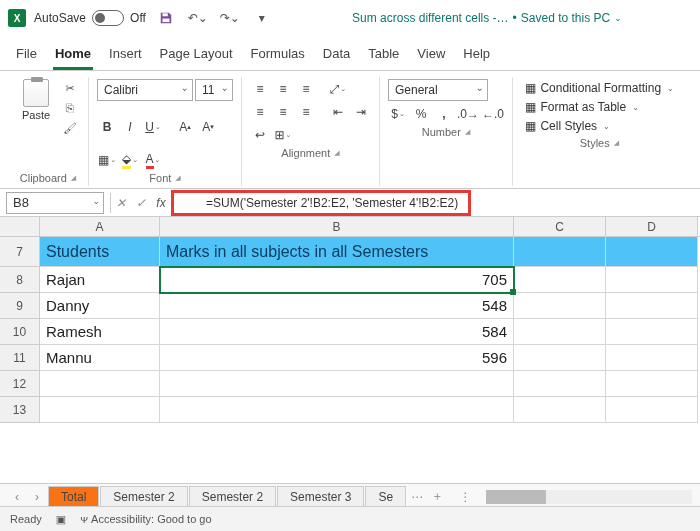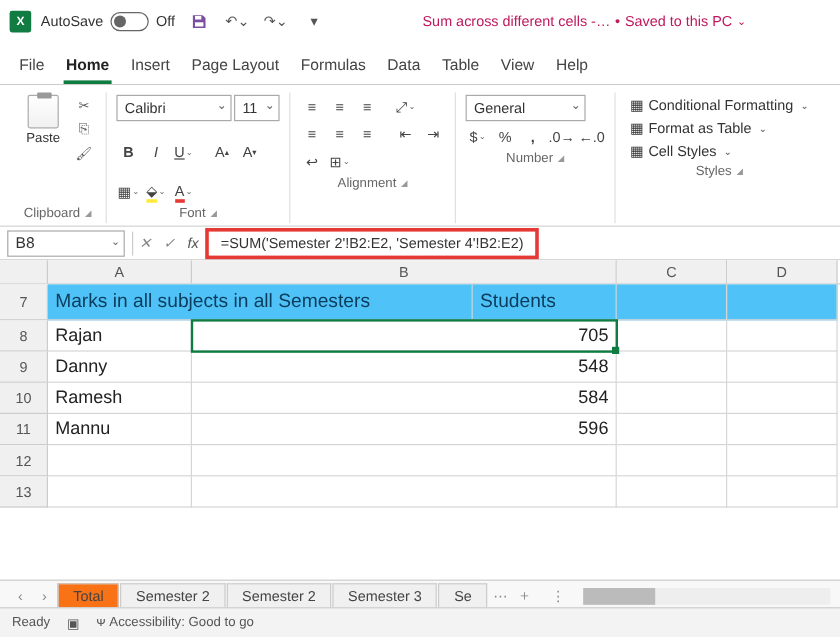--- a/index.html
+++ b/index.html
@@ -5,21 +5,21 @@
 * { box-sizing: border-box; margin: 0; padding: 0; font-family: "Segoe UI", sans-serif; }
 body { background: #fff; width: 700px; height: 531px; overflow: hidden; font-size: 12px; color: #333; }
 
 
 .titlebar { display: flex; align-items: center; height: 36px; padding: 0 8px; gap: 8px; background: #fff; }
 .app-icon { width: 18px; height: 18px; background: #107c41; border-radius: 2px; display: flex; align-items: center; justify-content: center; color: #fff; font-size: 10px; font-weight: bold; }
 .autosave { display: flex; align-items: center; gap: 6px; font-size: 12px; }
 .toggle { width: 32px; height: 16px; border: 1px solid #666; border-radius: 8px; position: relative; background: #fff; }
 .toggle::after { content: ""; width: 10px; height: 10px; background: #666; border-radius: 50%; position: absolute; top: 2px; left: 2px; }
 .qat-btn { width: 24px; height: 24px; display: flex; align-items: center; justify-content: center; color: #555; cursor: pointer; }
-.doc-title { flex: 1; text-align: center; font-size: 12px; color: #be185d; display: flex; align-items: center; justify-content: center; gap: 4px; }
+.doc-title { flex: 1; text-align: center; font-size: 12px; color: #0f766e; display: flex; align-items: center; justify-content: center; gap: 4px; }
 
 
 .tabs { display: flex; gap: 14px; padding: 6px 14px 0; border-bottom: 1px solid #ccc; background: #fff; }
 .tab { padding: 4px 2px 6px; font-size: 13px; color: #444; cursor: pointer; }
 .tab.active { font-weight: 600; border-bottom: 3px solid #107c41; color: #222; }
 
 
 .ribbon { display: flex; padding: 6px 8px 2px; background: #fff; border-bottom: 1px solid #ccc; }
 .group { border-right: 1px solid #e0e0e0; padding: 2px 8px; display: flex; flex-direction: column; }
 .group:last-child { border-right: none; }
@@ -38,21 +38,21 @@
 .rbtn { min-width: 20px; height: 20px; display: flex; align-items: center; justify-content: center; font-size: 12px; color: #444; cursor: pointer; position: relative; }
 .rbtn.dd::after { content: "⌄"; font-size: 7px; margin-left: 1px; color: #666; }
 .styles-item { display: flex; align-items: center; gap: 4px; font-size: 12px; color: #333; padding: 2px 4px; cursor: pointer; }
 .styles-item::after { content: "⌄"; font-size: 8px; color: #666; margin-left: 2px; }
 
 
 .fbar { display: flex; align-items: center; height: 28px; border-bottom: 1px solid #ccc; background: #fff; }
 .namebox { width: 98px; height: 22px; border: 1px solid #aaa; margin: 0 6px; display: flex; align-items: center; padding: 0 16px 0 6px; font-size: 13px; position: relative; background:#fff; }
 .namebox::after { content: "⌄"; position: absolute; right: 3px; top: 3px; font-size: 9px; color: #666; }
 .fbtn { width: 20px; height: 20px; display: flex; align-items: center; justify-content: center; color: #888; font-style: italic; }
-.formula-input { flex: 1; height: 22px; display: flex; align-items: center; padding: 0 6px; font-size: 12px; color: #333; }
+.formula-input { flex: 1; height: 22px; display: flex; align-items: center; padding: 0 6px; font-size: 12px; color: #333; margin-left: 22px; }
 .fx-highlight { border: 3px solid #e53935; padding: 2px 4px; display: inline-flex; align-items: center; height: 26px; }
 
 
 .grid { display: flex; flex-direction: column; }
 .col-headers { display: flex; height: 20px; border-bottom: 1px solid #ccc; background: #fff; }
 .corner { width: 40px; border-right: 1px solid #ccc; background: #f0f0f0; }
 .ch { border-right: 1px solid #ccc; display: flex; align-items: center; justify-content: center; font-size: 12px; color: #555; background: #f0f0f0; }
 .ch.a { width: 120px; } .ch.b { width: 354px; } .ch.c { width: 92px; } .ch.d { width: 92px; }
 .row { display: flex; height: 26px; }
 .row.hdr { height: 30px; }
@@ -241,22 +241,22 @@
   <div class="col-headers">
     <div class="corner"></div>
     <div class="ch a">A</div>
     <div class="ch b">B</div>
     <div class="ch c">C</div>
     <div class="ch d">D</div>
   </div>
   <div id="rows-container">
       <div class="row hdr">
         <div class="rh">7</div>
+    <div class="cell a">Students</div>
     <div class="cell b  ">Marks in all subjects in all Semesters</div>
-    <div class="cell a">Students</div>
     <div class="cell c"></div>
     <div class="cell d"></div>
       </div>
       <div class="row">
         <div class="rh">8</div>
     <div class="cell a">Rajan</div>
     <div class="cell b num b8">705</div>
     <div class="cell c"></div>
     <div class="cell d"></div>
       </div>

